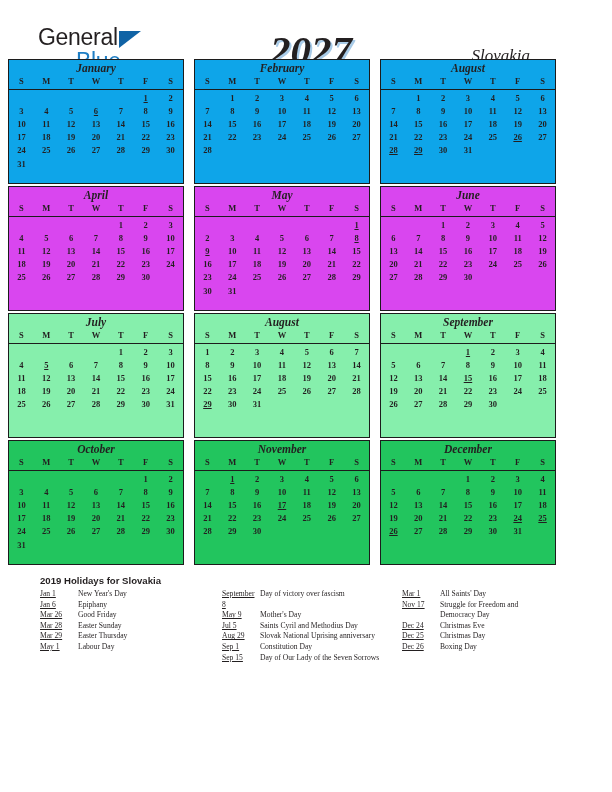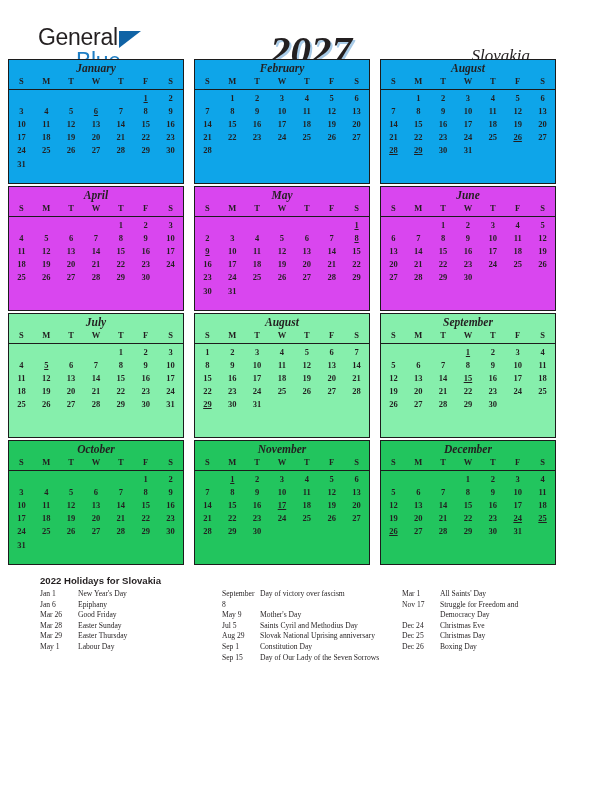--- a/index.html
+++ b/index.html
@@ -170,20 +170,21 @@
     line-height: 10.6px;
     color: #231f20;
   }
   .hol-row {
     display: flex;
     align-items: flex-start;
   }
   .hol-date {
     width: 38px;
     flex: 0 0 38px;
+    text-decoration: underline;
   }
   .hol-name {
     flex: 1 1 auto;
   }
 </style>
 </head>
 <body>
 
 <div class="page">
 
@@ -981,21 +982,21 @@
               <td>30</td>
               <td>31</td>
               <td>&nbsp;</td>
             </tr>
           </tbody>
         </table>
       </div>
     </div>
 
   <div class="holidays">
-    <div class="holidays-title">2022 Holidays for Slovakia</div>
+    <div class="holidays-title">2019 Holidays for Slovakia</div>
     <div class="holiday-cols">
         <div class="hol-list">
           <div class="hol-row">
             <span class="hol-date">Jan 1</span>
             <span class="hol-name">New Year's Day</span>
           </div>
           <div class="hol-row">
             <span class="hol-date">Jan 6</span>
             <span class="hol-name">Epiphany</span>
           </div>

